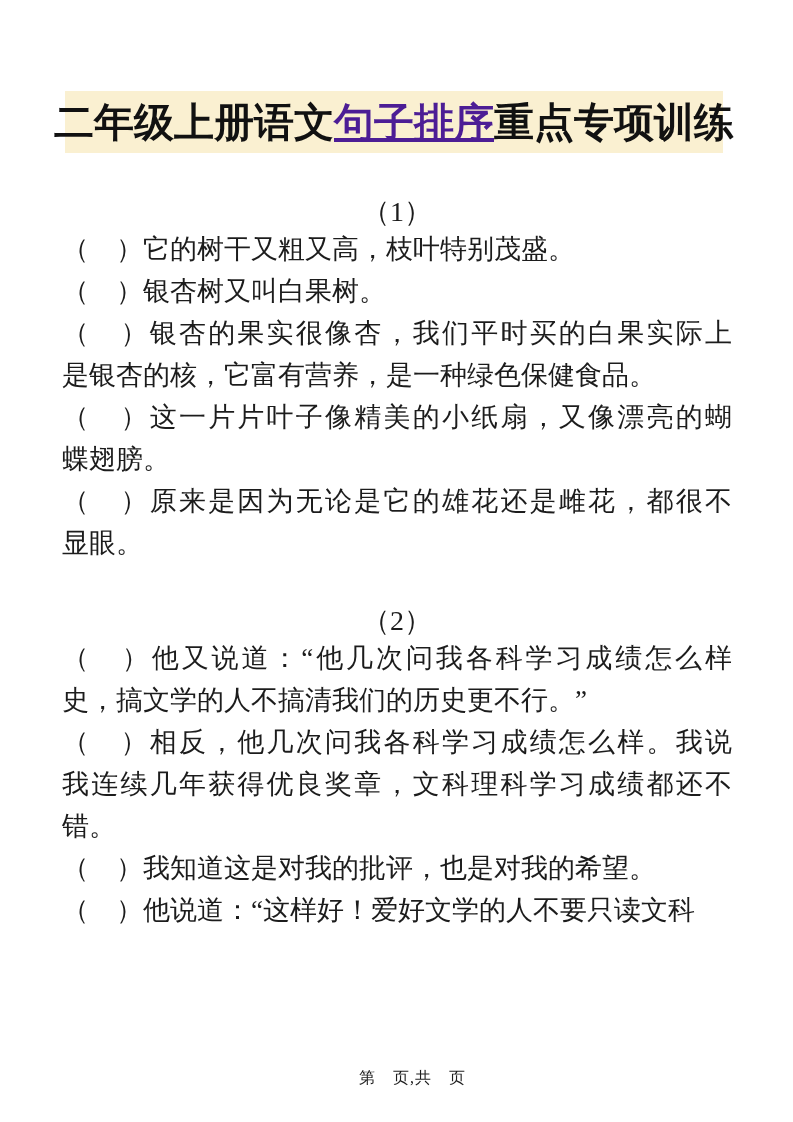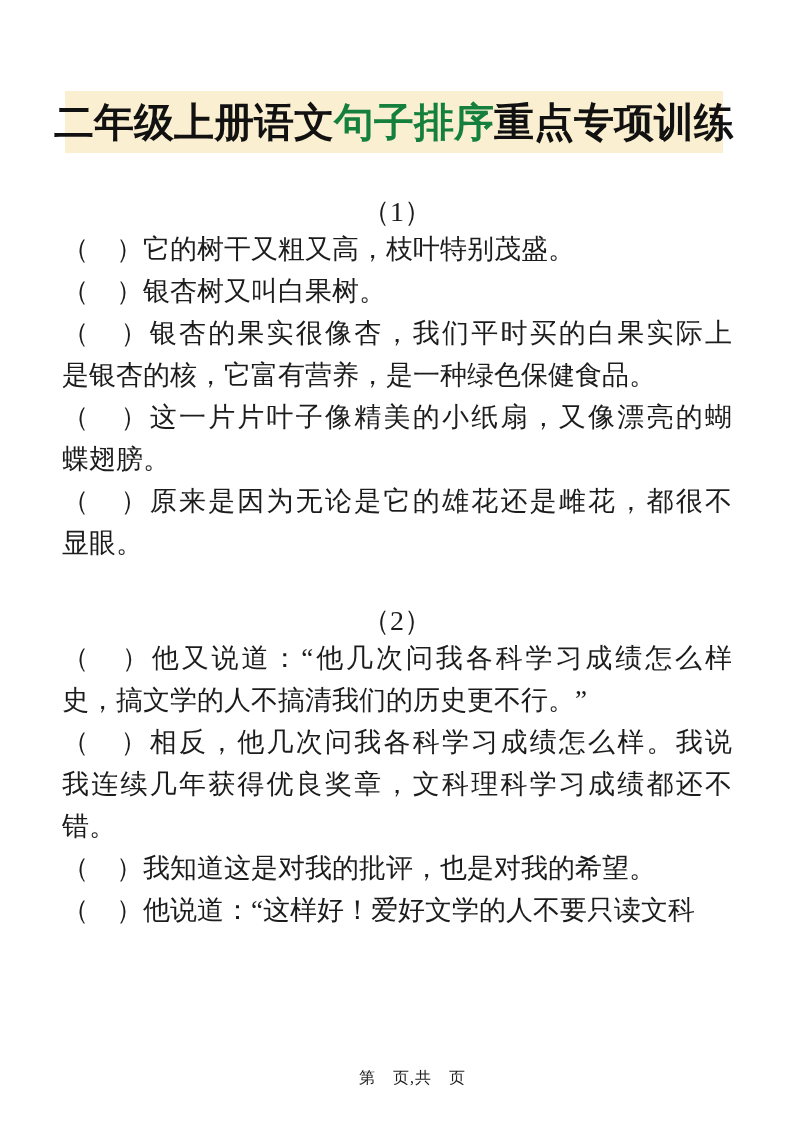--- a/index.html
+++ b/index.html
@@ -71,21 +71,21 @@
     color: #1c1c1c;
   }
 </style>
 </head>
 <body>
 
 <div class="page">
 
   <div class="banner" style="background: rgb(250, 240, 209); color: rgb(17, 17, 17);">
       <span>二年级上册语文</span>
-      <span class="hl" style="color: #15803d;">句子排序</span>
+      <span class="hl" style="color: #4c1d95; text-decoration: underline;">句子排序</span>
       <span>重点专项训练</span>
     </div>
 
   <div class="content">
       <div class="sec-heading">（1）</div>
       <div class="item">
         <div class="line">（　）它的树干又粗又高，枝叶特别茂盛。</div>
       </div>
       <div class="item">
         <div class="line">（　）银杏树又叫白果树。</div>

